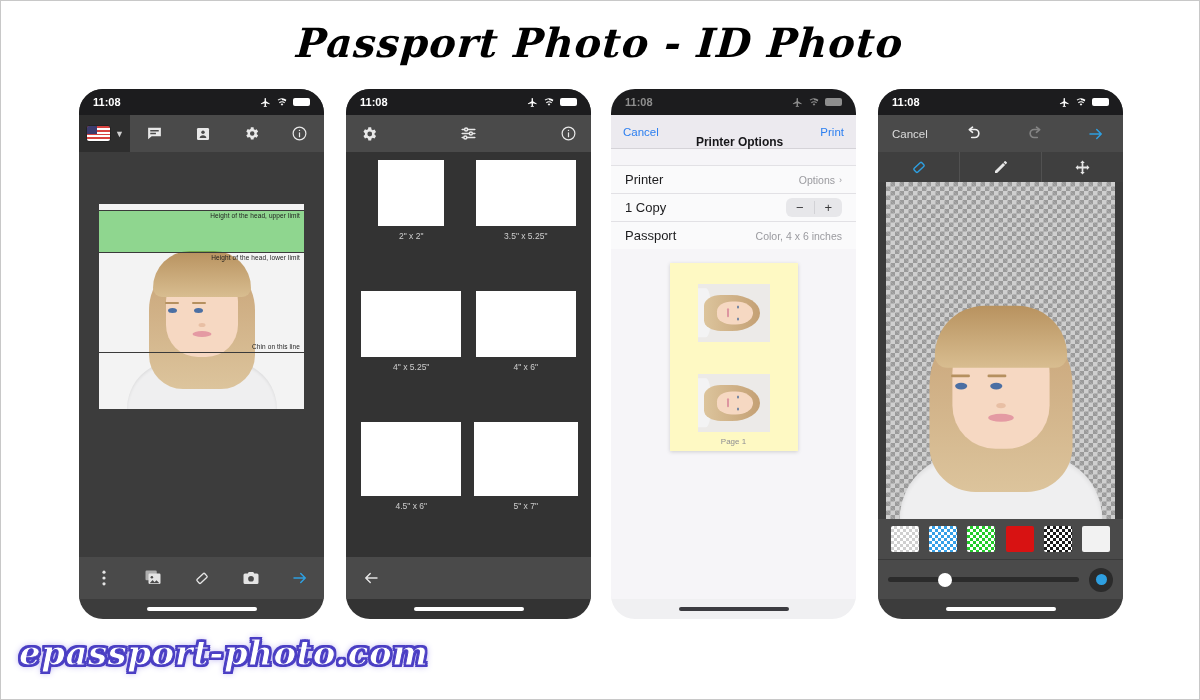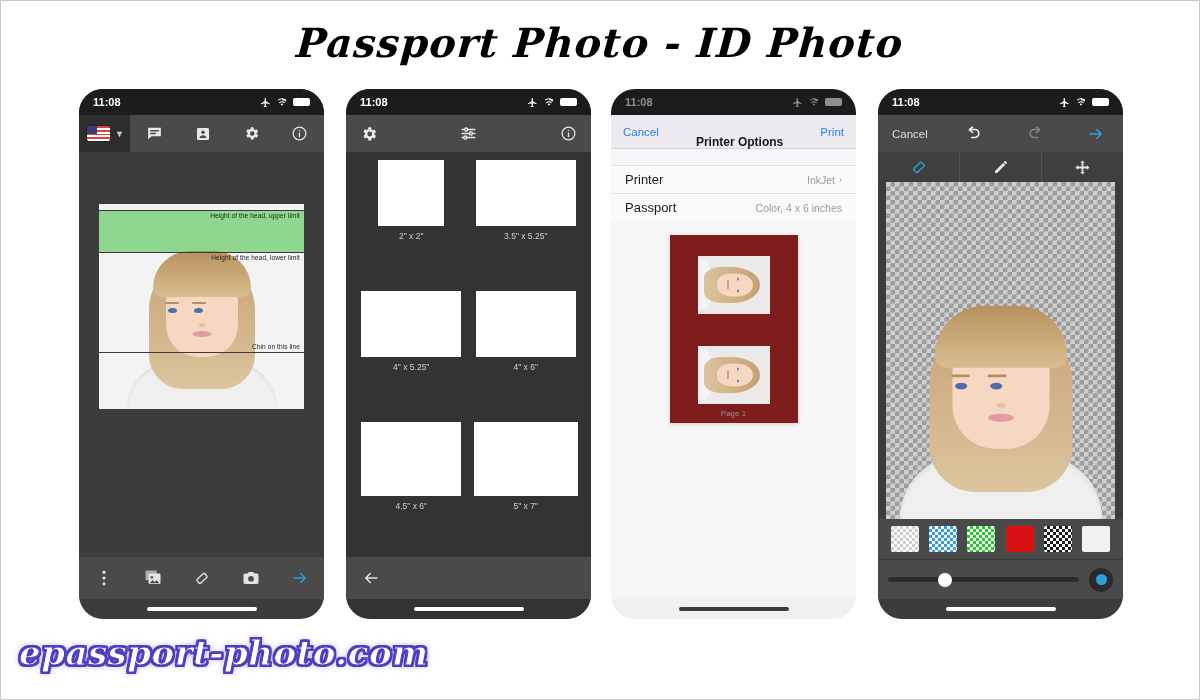--- a/index.html
+++ b/index.html
@@ -316,21 +316,21 @@
     background: #e7e7ea; border-radius: 6px;
     width: 56px; height: 19px;
   }
   .stepper div {
     flex: 1; display: flex; align-items: center; justify-content: center;
     font-size: 13px; color: #3a3a3c;
   }
   .stepper .sep { flex: 0 0 1px; background: #d2d2d6; margin: 3px 0; }
   .preview-area { flex: 1 1 auto; background: #f6f5f8; display: flex; align-items: flex-start; justify-content: center; padding-top: 14px; overflow: hidden; }
   .paper {
-    width: 128px; height: 188px; background: #7f1d1d;
+    width: 128px; height: 188px; background: #fef9c3;
     box-shadow: 0 1px 4px rgba(0,0,0,.16);
     display: flex; flex-direction: column; align-items: center;
     padding-top: 14px; gap: 18px;
     position: relative;
   }
   .paper-photo {
     width: 58px; height: 72px; background: #eceae8;
     position: relative; overflow: hidden;
     transform: rotate(90deg);
   }
@@ -744,25 +744,33 @@
     <span class="ios-link">Cancel</span>
     <span class="ttl">Printer Options</span>
     <span class="ios-link">Print</span>
   </div>
 
   <div class="opts-gap"></div>
 
   <div class="opt-row">
     <span class="opt-label">Printer</span>
     <span class="opt-value">
-      <span>InkJet</span>
+      <span>Options</span>
       <span style="font-size:9px">›</span>
     </span>
   </div>
 
+  <div class="opt-row">
+    <span class="opt-label">1 Copy</span>
+    <span class="stepper">
+      <div>−</div>
+      <span class="sep"></span>
+      <div>+</div>
+    </span>
+  </div>
 
   <div class="opt-row">
     <span class="opt-label">Passport</span>
     <span class="opt-value">Color, 4 x 6 inches</span>
   </div>
 
   <div class="preview-area">
     <div class="paper">
       <div class="paper-photo">
         <div class="mini" style="position:absolute;inset:0">

